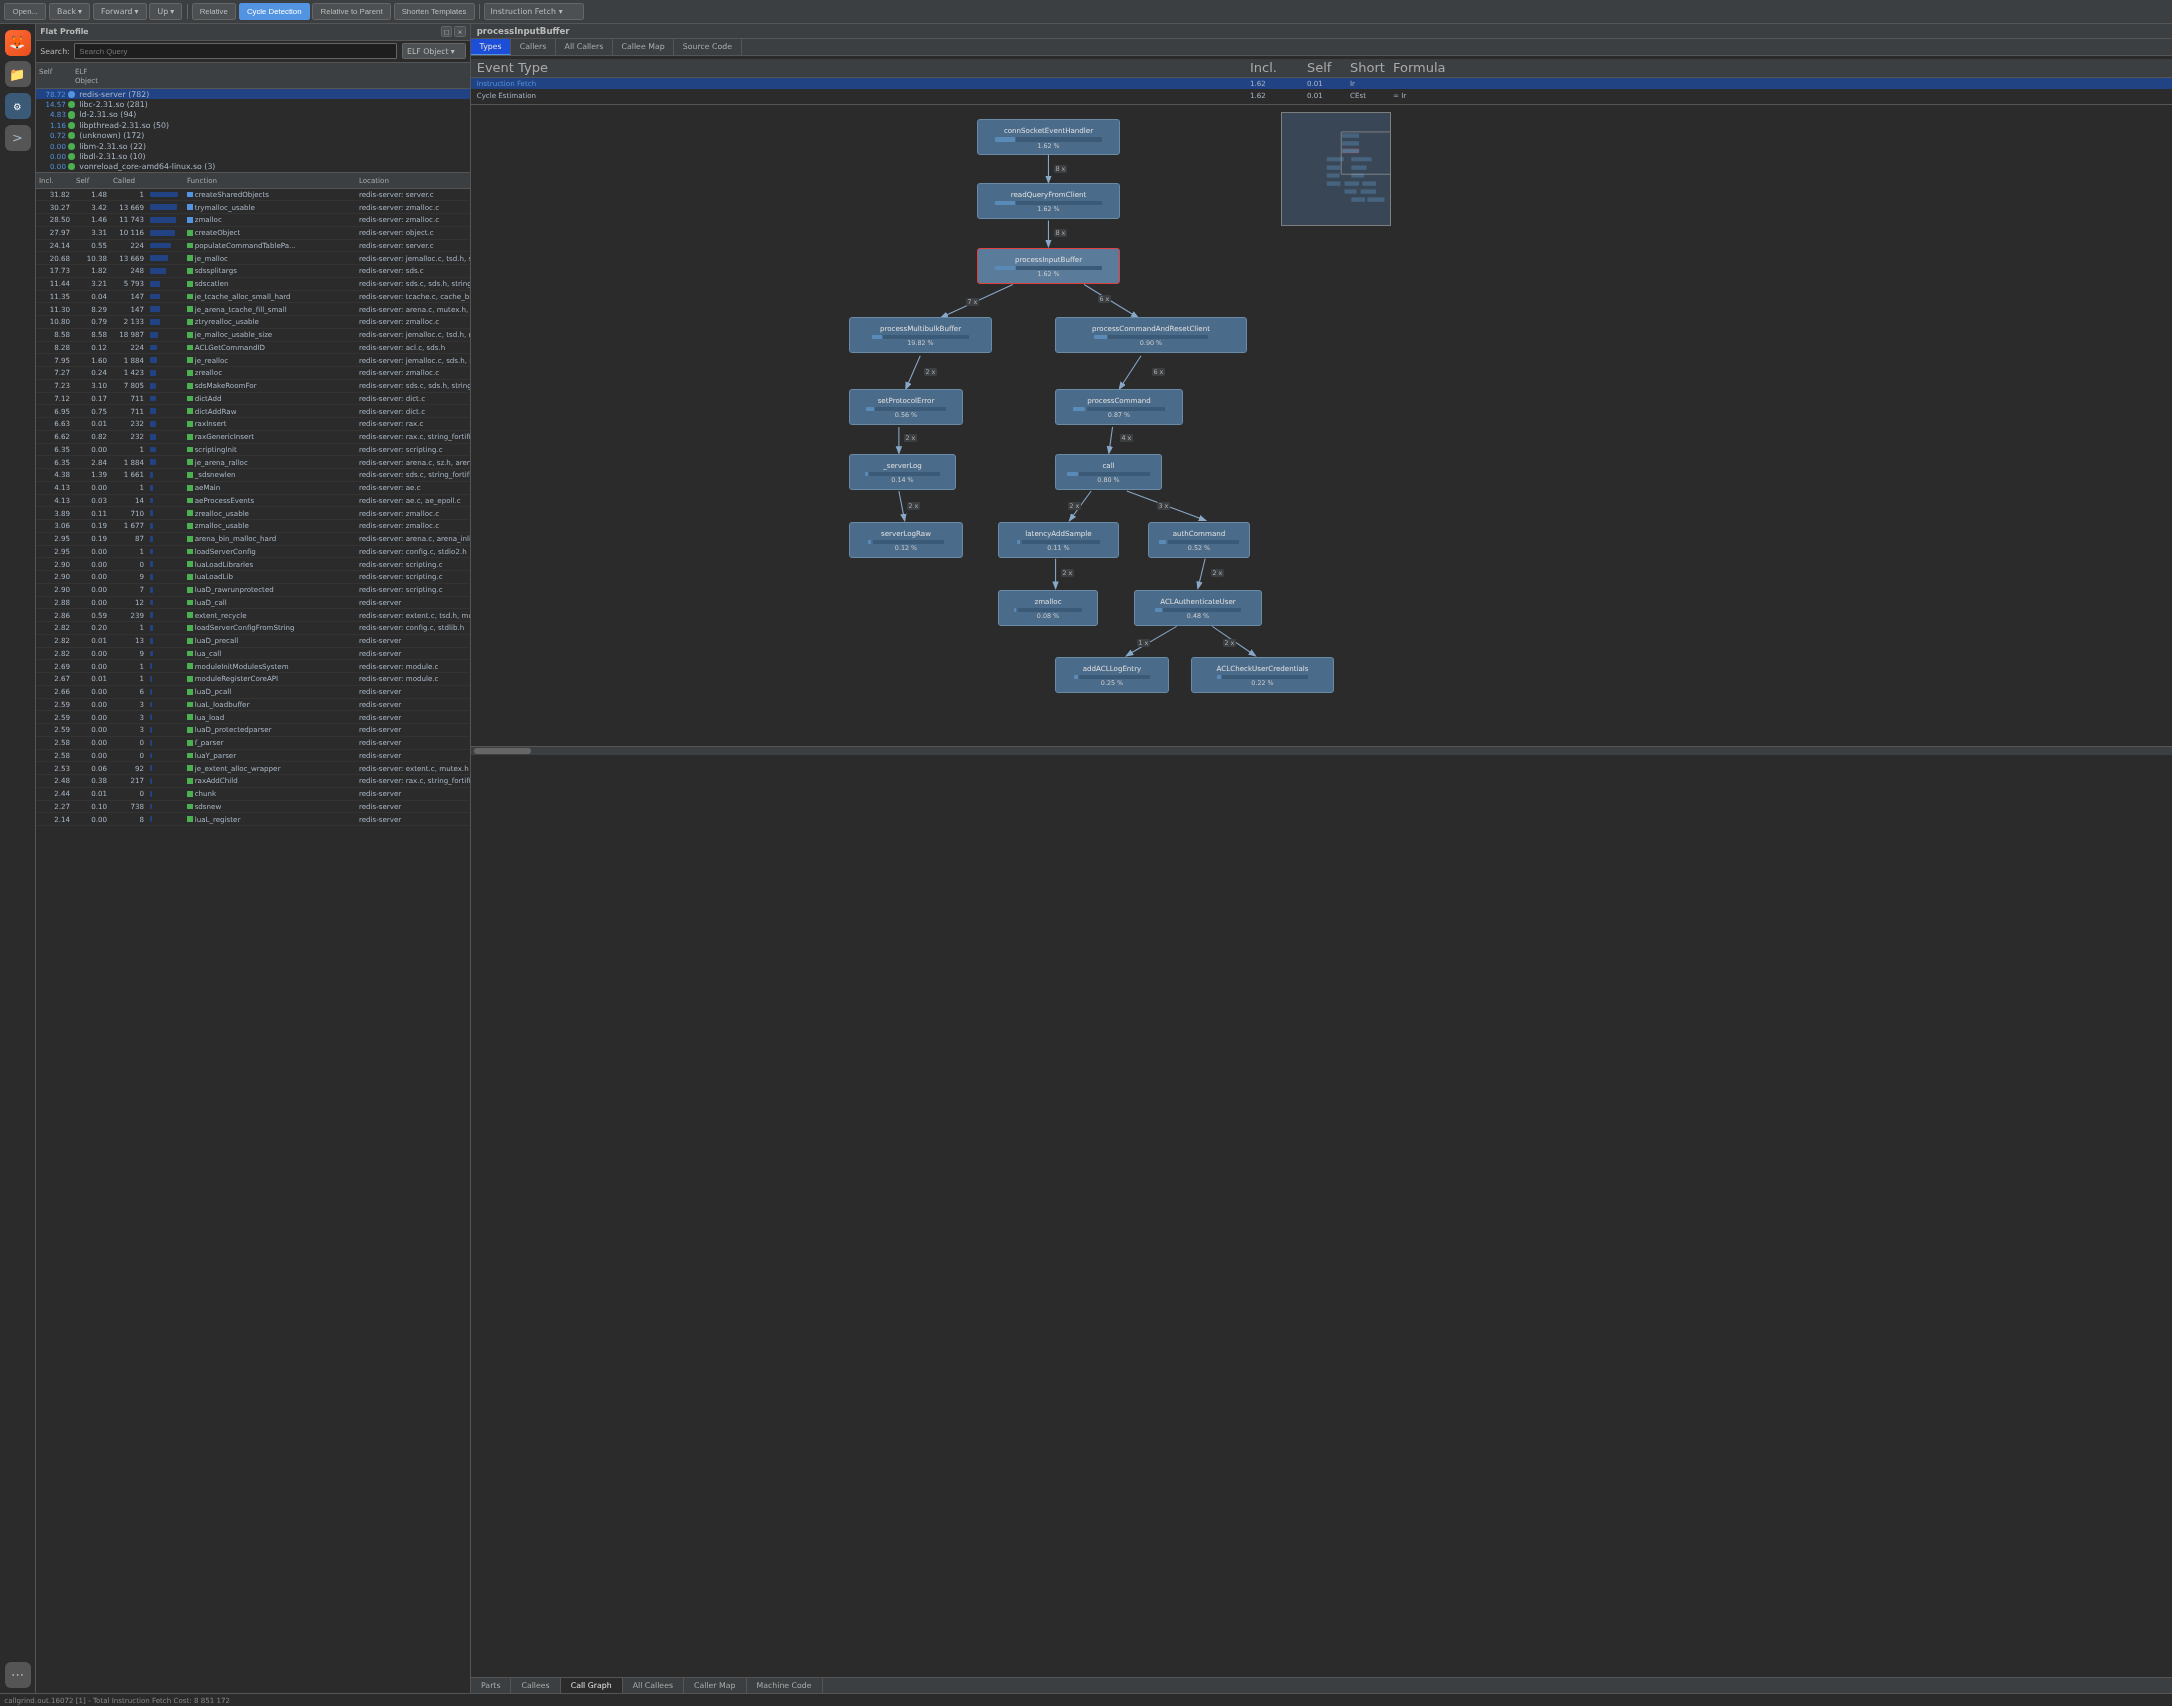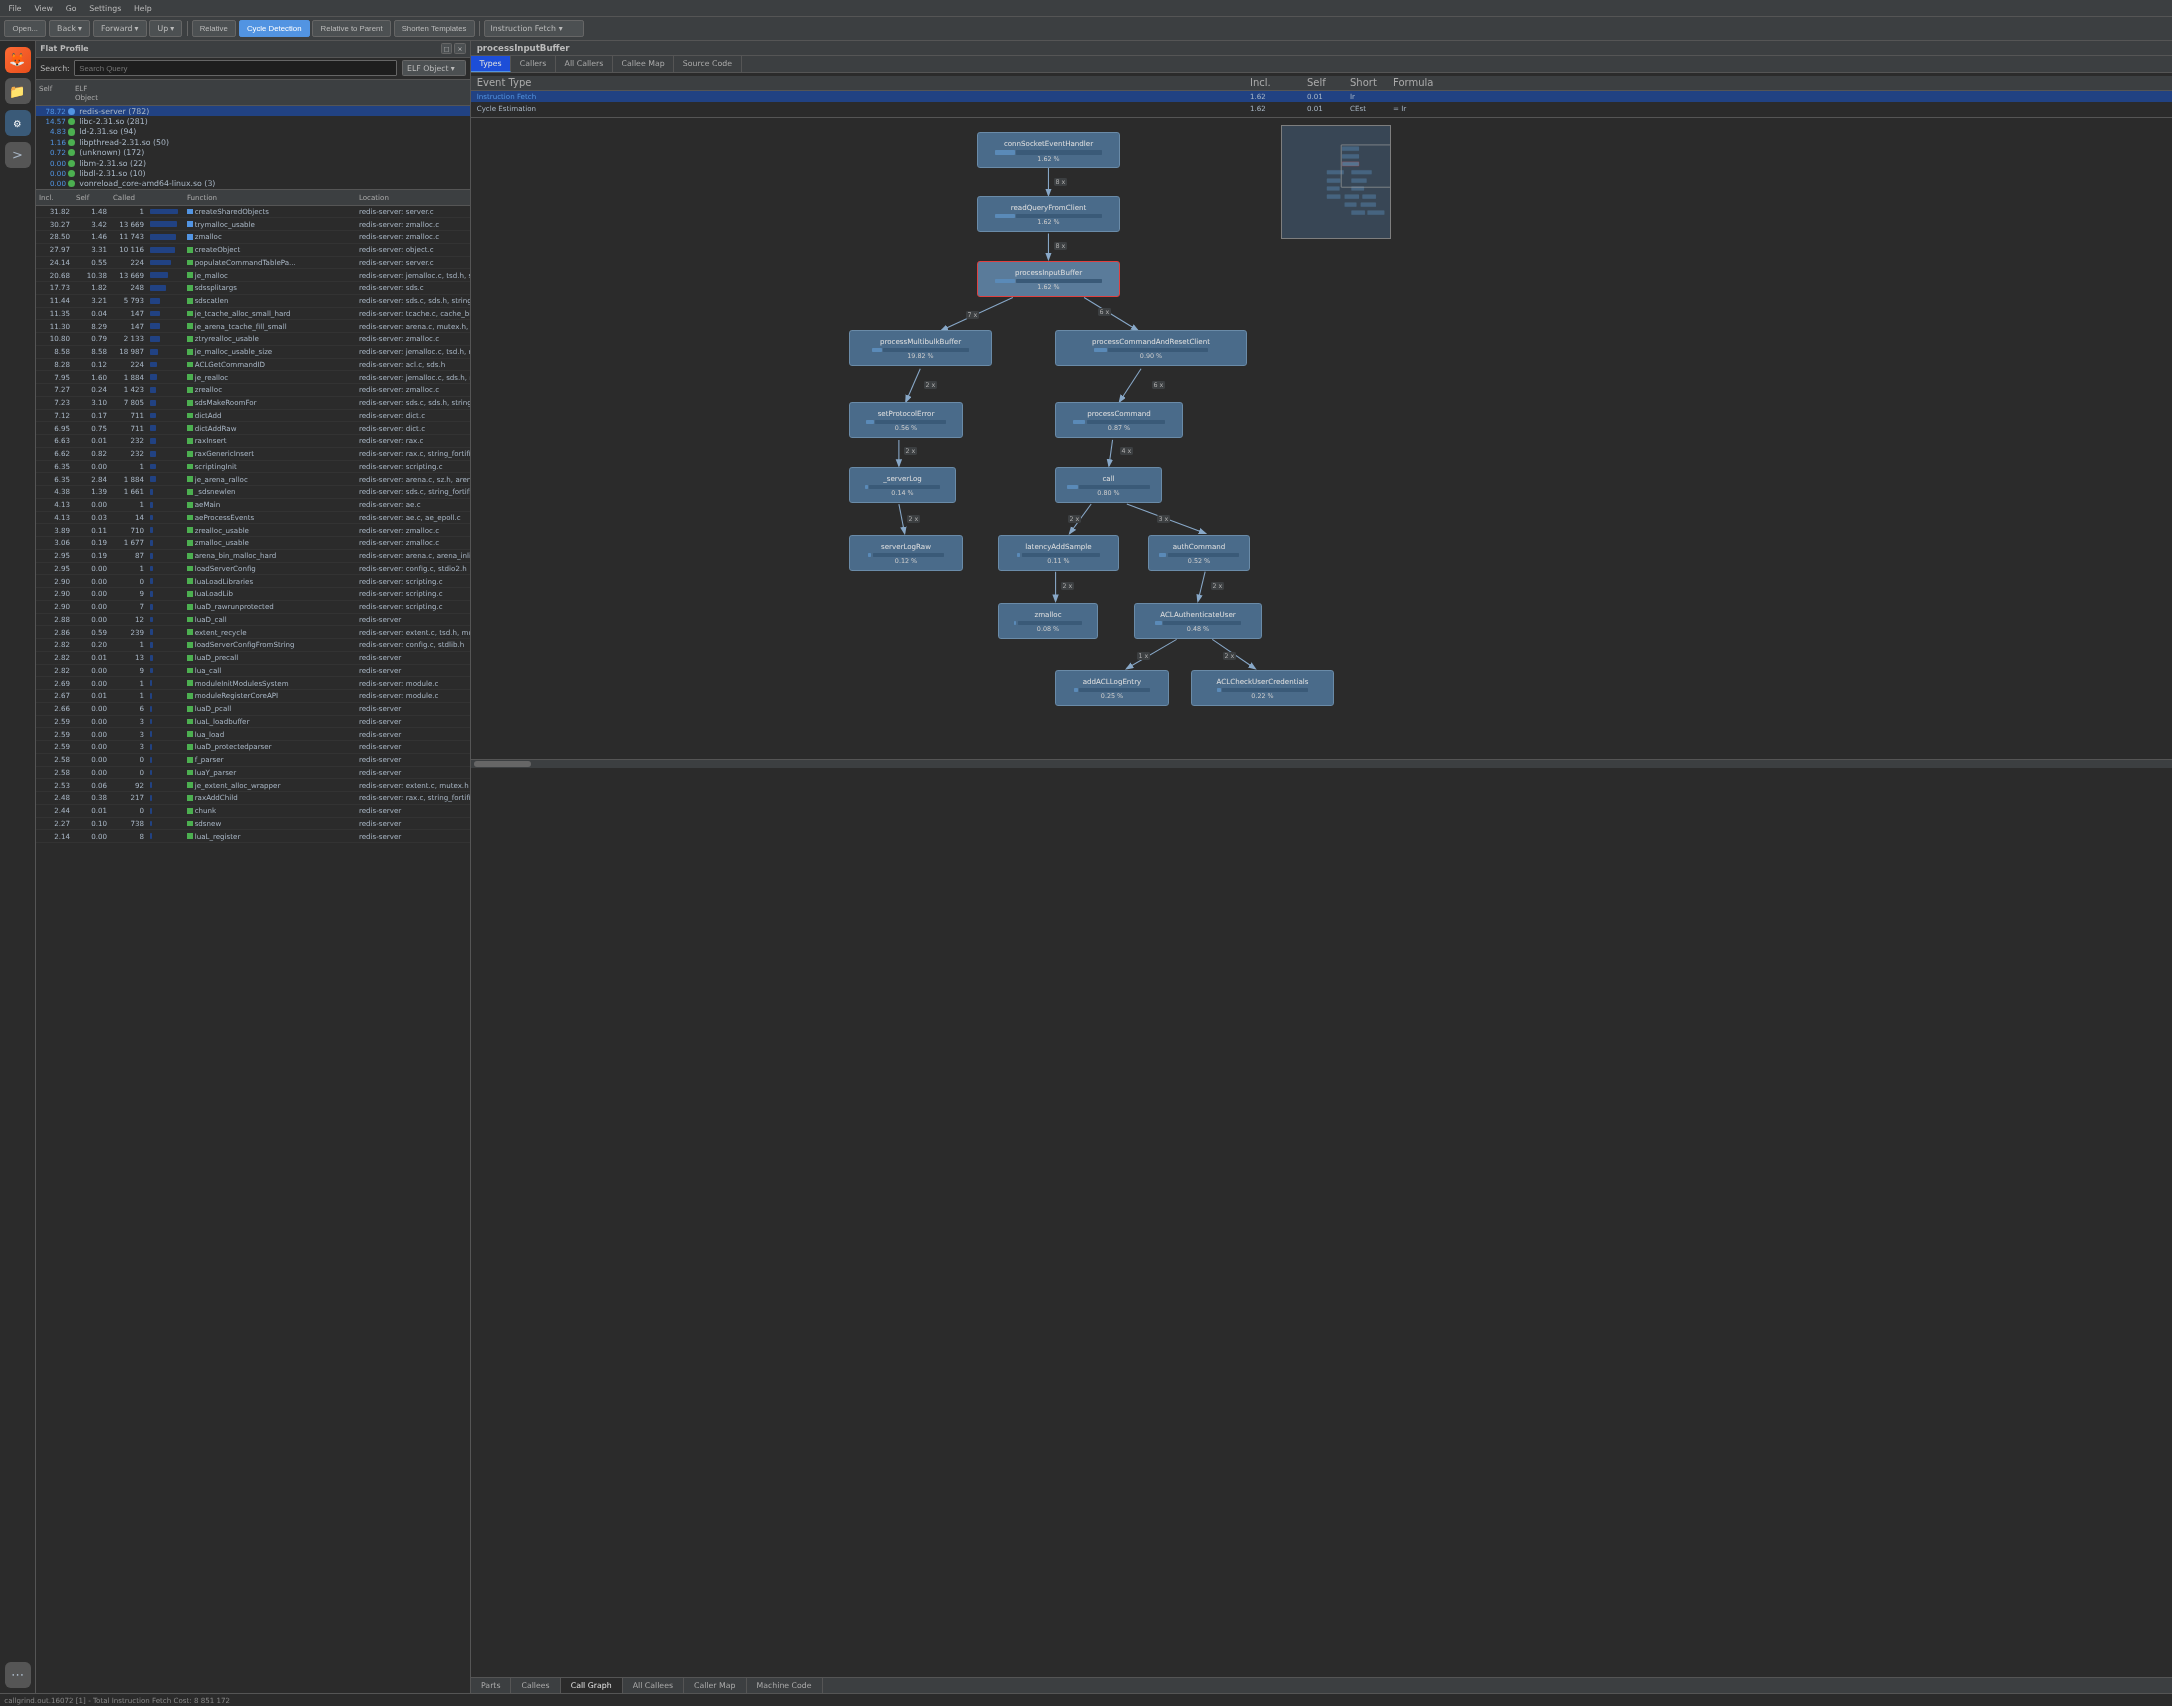--- a/index.html
+++ b/index.html
@@ -72,21 +72,21 @@
     #func-title { color: #bbbbbb; font-size: 8.6px; font-weight: bold; }
 
     
     .tabs-row { display: flex; background: #3c3f41; border-bottom: 0.7px solid #555; }
     .tab { padding: 2.9px 8.6px; cursor: pointer; font-size: 7.8px; color: #aaa; border-right: 0.7px solid #555; }
     .tab.active { background: #1d4ed8; color: #e0e0e0; border-bottom: 1.4px solid #5294e2; }
 
     
     #event-table { padding: 2.9px 0; border-bottom: 0.7px solid #555; }
     .event-header { display: grid; grid-template-columns: 1fr 57px 43px 43px 1fr; padding: 1.4px 5.7px; background: #3c3f41; border-bottom: 0.7px solid #555; }
-    .event-header .eh { font-size: 10px; color: #aaa; }
+    .event-header .eh { font-size: 13px; color: #aaa; }
     .event-row { display: grid; grid-template-columns: 1fr 57px 43px 43px 1fr; padding: 1.4px 5.7px; cursor: pointer; }
     .event-row.selected { background: #214283; }
     .event-row .ec { font-size: 7.1px; color: #a9b7c6; }
     .event-row .ec.highlight { color: #5294e2; }
 
     
     #callgraph-area { flex: 1; overflow: auto; position: relative; background: #2b2b2b; }
     #callgraph-svg { width: 100%; min-height: 428px; position: relative; padding: 7.1px; }
 
     
@@ -120,27 +120,20 @@
 
     .scrollbar-x { height: 8.6px; background: #3c3f41; border-top: 0.7px solid #555; display: flex; align-items: center; padding: 0 2.9px; }
     .scroll-thumb { height: 5.7px; width: 57px; background: #666; border-radius: 2.9px; }
   </style>
 </head>
 <body>
 
 <div id="outer">
 
 
-  <div id="menubar">
-    <span class="menu-item">File</span>
-    <span class="menu-item">View</span>
-    <span class="menu-item">Go</span>
-    <span class="menu-item">Settings</span>
-    <span class="menu-item">Help</span>
-  </div>
 
   <div id="toolbar">
     <button class="toolbar-btn">
       <span>Open...</span>
     </button>
     <div class="toolbar-btn">
       <span>Back</span>
       <span>▾</span>
     </div>
     <div class="toolbar-btn">

